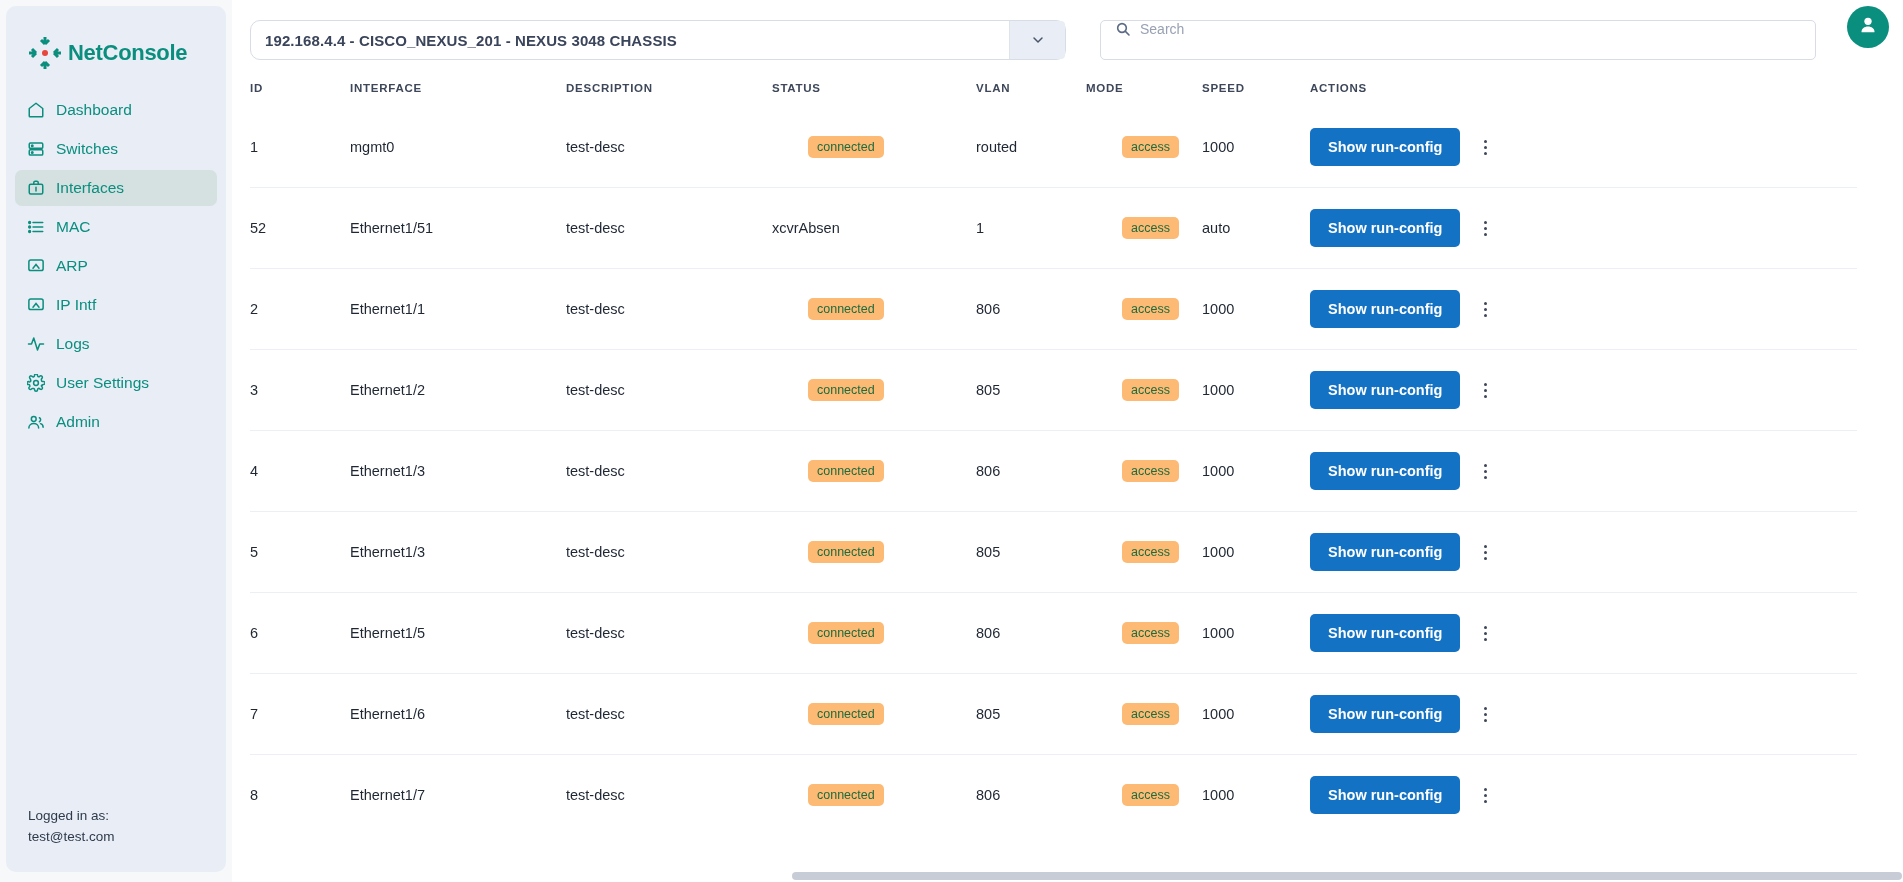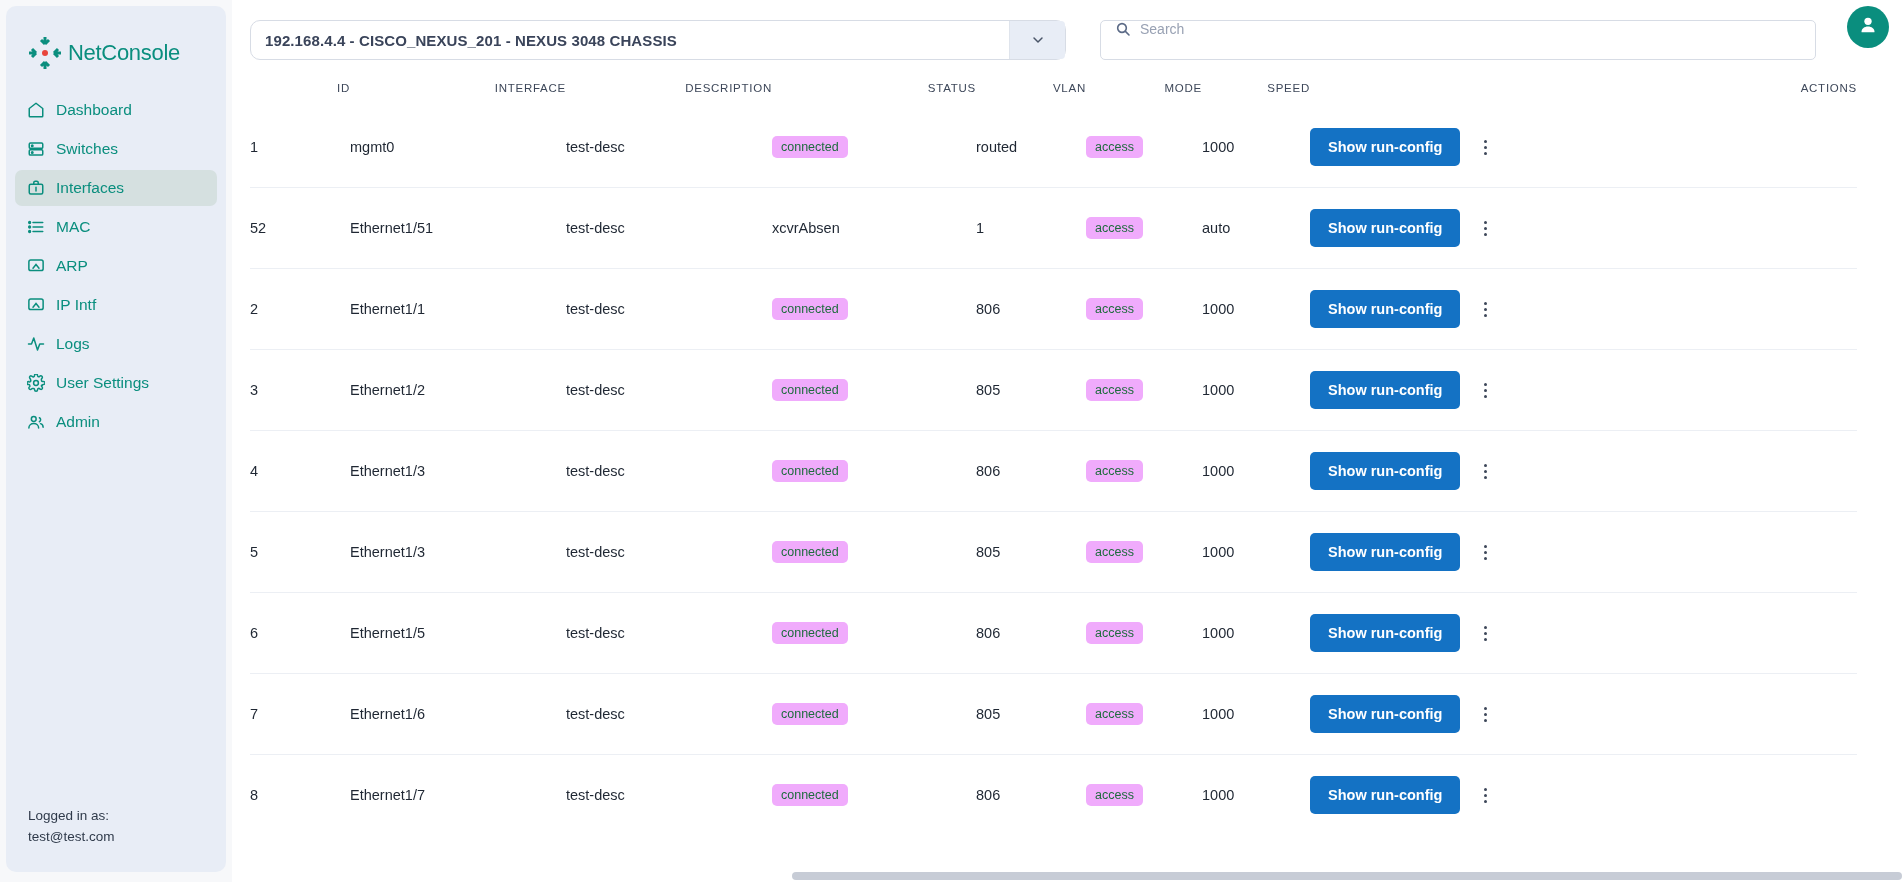--- a/index.html
+++ b/index.html
@@ -25,21 +25,21 @@
     display: flex; flex-direction: column;
     position: relative;
     overflow: hidden;
   }
   .brand {
     display: flex; align-items: center; gap: 6px;
     padding: 30px 0 22px 22px;
   }
   .brand-mark { width: 34px; height: 34px; position: relative; flex: 0 0 34px; }
   .brand-name {
-    font-size: 22px; font-weight: normal; color: #0a8e7e;
+    font-size: 22px; font-weight: bold; color: #0a8e7e;
     letter-spacing: -0.3px;
   }
   .nav { display: flex; flex-direction: column; gap: 3px; padding: 0 9px; }
   .nav-item {
     display: flex; align-items: center; gap: 11px;
     height: 36px; padding: 0 11px;
     border-radius: 7px;
     color: #0a8e7e;
     font-size: 15.5px;
     cursor: pointer;
@@ -96,22 +96,22 @@
     border: none; outline: none; background: transparent;
     font-family: "Liberation Sans", sans-serif;
     font-size: 14px; color: #2f3a4a; width: 100%;
   }
   .search-input::placeholder { color: #98a1b3; }
 
   
   .table-region { padding: 22px 46px 0 18px; position: relative; }
   table { width: 100%; border-collapse: collapse; table-layout: fixed; }
   thead th {
-    text-align: right;
-    font-size: 11.5px; font-weight: normal; color: #3d4759;
+    text-align: left;
+    font-size: 11.5px; font-weight: bold; color: #3d4759;
     letter-spacing: 0.75px;
     padding: 0 0 13px 0;
   }
   tbody td {
     font-size: 14.5px; color: #1f2733;
     padding: 21px 0 21px 0;
     border-top: 1px solid #eceff4;
     vertical-align: middle;
   }
   tbody tr:first-child td { border-top: none; }
@@ -119,24 +119,25 @@
   .col-intf { width: 216px; }
   .col-desc { width: 206px; }
   .col-status { width: 204px; }
   .col-vlan { width: 110px; }
   .col-mode { width: 116px; }
   .col-speed { width: 108px; }
   .col-actions { width: auto; }
 
   .badge {
     display: inline-block;
-    background: #f0abfc; color: #1e6b3d;
+    background: #fdba74; color: #1e6b3d;
     font-size: 12.5px;
     padding: 5px 9px; border-radius: 5px;
     line-height: 1;
+    margin-left: 36px;
   }
   .plain-status { font-size: 14.5px; color: #1f2733; }
 
   .actions-cell { display: flex; align-items: center; gap: 18px; }
   .btn-run {
     background: #1472c4; color: #ffffff;
     border: none; border-radius: 5px;
     font-family: "Liberation Sans", sans-serif;
     font-size: 14.5px; font-weight: bold;
     padding: 11px 18px; cursor: pointer;

